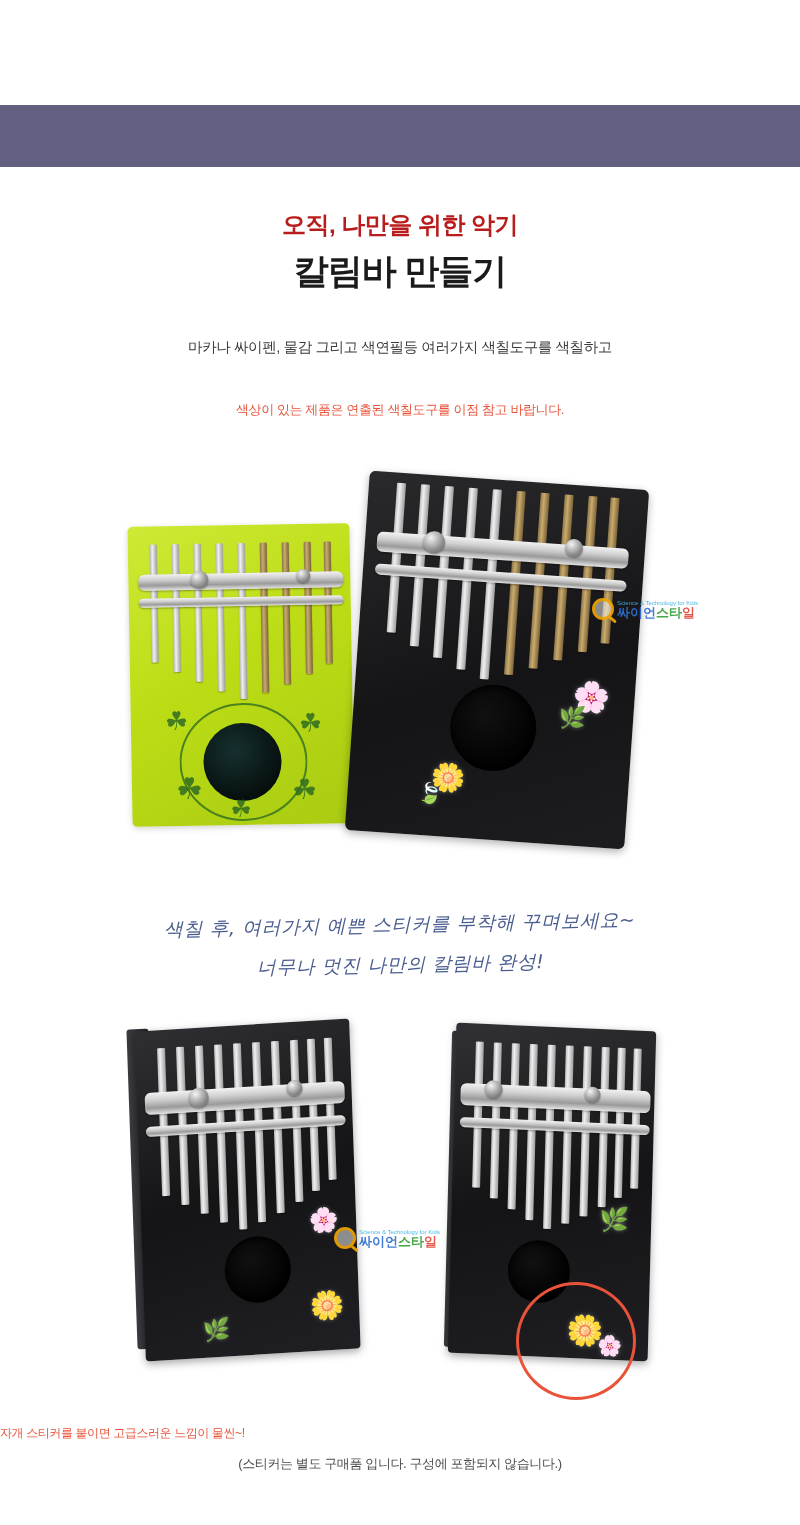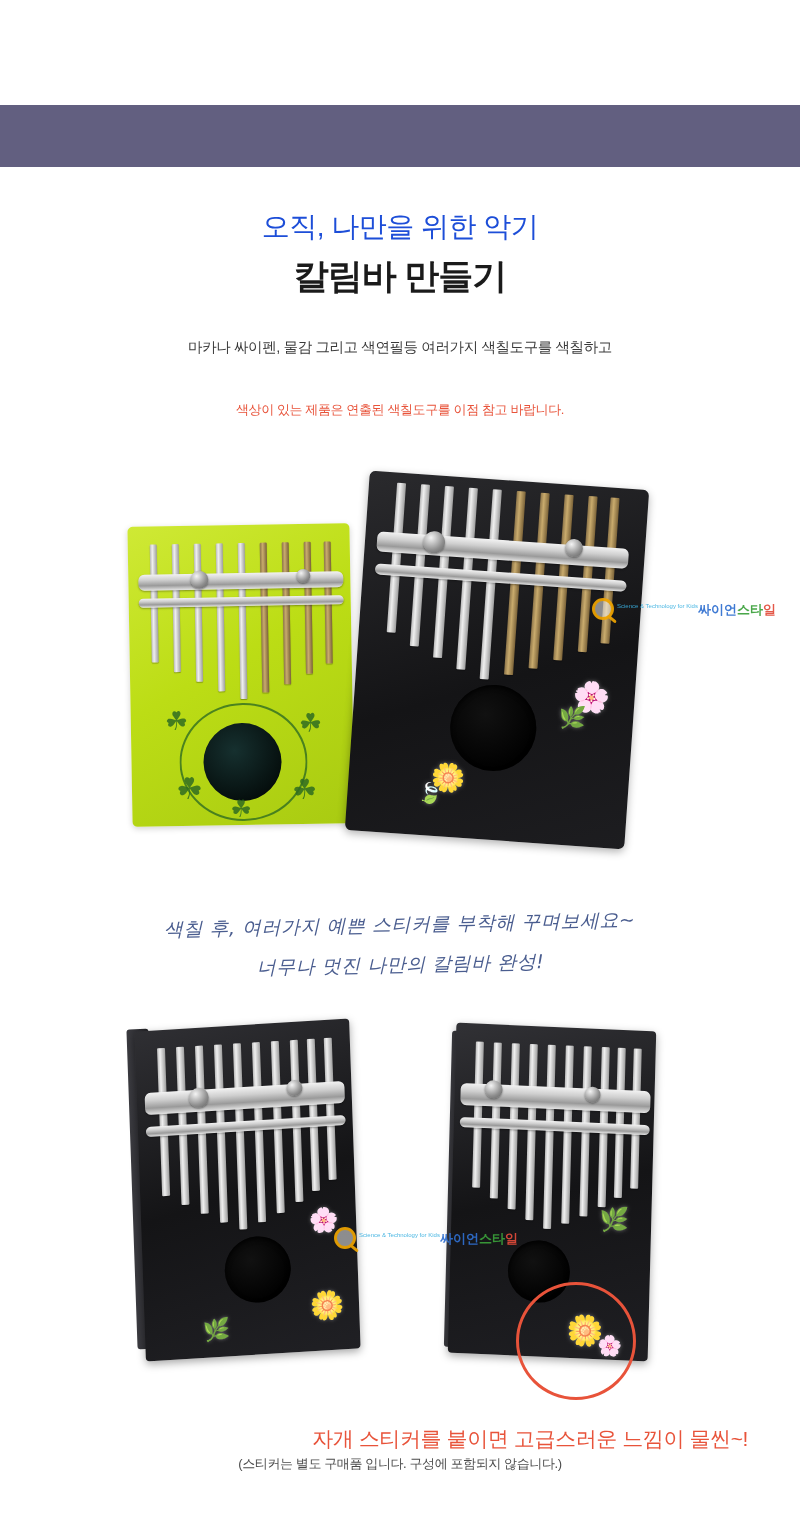--- a/index.html
+++ b/index.html
@@ -33,25 +33,25 @@
 
   
   .heading {
     position: absolute;
     left: 0;
     top: 212px;
     width: 800px;
     text-align: center;
   }
   .heading .sub-title {
-    font-size: 28px;
-    color: #1d4ed8;
+    font-size: 24px;
+    color: #b91c1c;
     letter-spacing: -0.5px;
     line-height: 1.1;
-    font-weight: 400;
+    font-weight: 700;
   }
   .heading .main-title {
     margin-top: 14px;
     font-size: 35px;
     font-weight: bold;
     color: #1a1a1a;
     letter-spacing: -1px;
     line-height: 1.1;
   }
 
@@ -188,21 +188,21 @@
   }
   .wm-lens::after {
     content: "";
     position: absolute;
     right: -6px; bottom: -4px;
     width: 9px; height: 3px;
     background: #f0a500;
     transform: rotate(40deg);
     border-radius: 2px;
   }
-  .wm-text { display: flex; flex-direction: row; line-height: 1; justify-content: center; }
+  .wm-text { display: flex; flex-direction: column; line-height: 1; justify-content: center; }
   .wm-top {
     font-size: 6px;
     color: #3ab0e0;
     letter-spacing: 0;
     white-space: nowrap;
   }
   .wm-bot {
     font-size: 13px;
     font-weight: bold;
     white-space: nowrap;
@@ -269,23 +269,23 @@
     border: 3px solid #e8533a;
     border-radius: 50%;
   }
 
   
   .caption-1 {
     position: absolute;
     left: 0;
     top: 1425px;
     width: 748px;
-    text-align: right;
+    text-align: left;
     color: #e8533a;
-    font-size: 21px;
+    font-size: 12px;
     letter-spacing: -0.4px;
   }
   .caption-2 {
     position: absolute;
     left: 0;
     top: 1455px;
     width: 800px;
     text-align: center;
     color: #4a4a4a;
     font-size: 13px;

